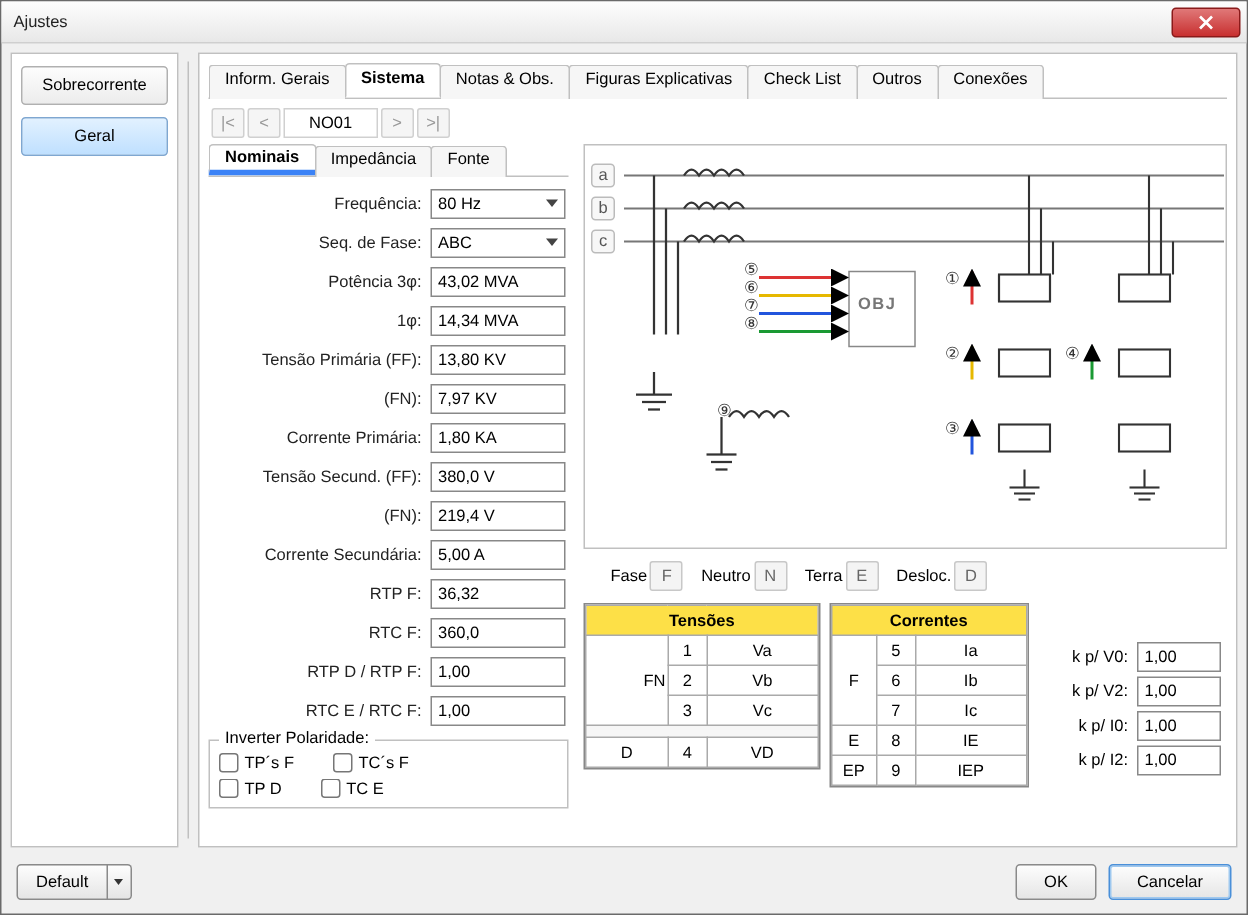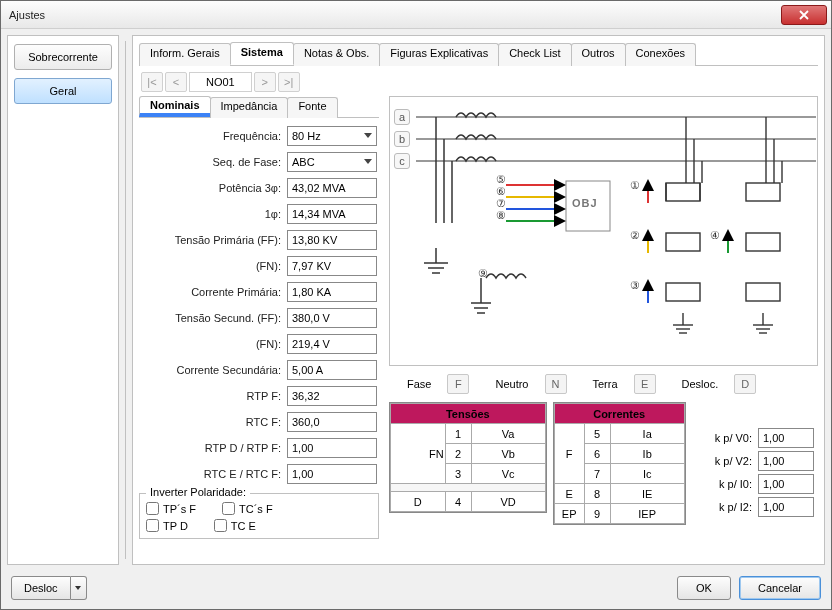--- a/index.html
+++ b/index.html
@@ -32,28 +32,28 @@
   .finput, .fselect { width: 90px; height: 20px; border: 1px solid #888; background: #fff; padding: 1px 4px; }
   .fselect { display: flex; align-items: center; justify-content: space-between; cursor: pointer; }
   .fselect .caret { width:0; height:0; border-left:4px solid transparent; border-right:4px solid transparent; border-top:5px solid #444; }
   .fieldset { border: 1px solid #c0c0c0; margin-top: 4px; padding: 4px 6px 6px 6px; position: relative; }
   .fieldset .legend { position: absolute; top: -8px; left: 6px; background: #fff; padding: 0 4px; }
   .chkrow { display: flex; gap: 26px; margin-top: 4px; }
   .chk { display: flex; align-items: center; gap: 4px; }
   .chk input { margin:0; }
   .rightcol { flex: 1; display: flex; flex-direction: column; gap: 6px; }
   .diagram { border: 1px solid #c0c0c0; height: 270px; background: #fff; position: relative; padding: 6px; }
-  .legendrow { display: flex; align-items: center; gap: 16px; padding: 2px 8px; }
+  .legendrow { display: flex; align-items: center; gap: 2px; padding: 2px 8px; }
   .legendrow .ll { margin-left: 10px; }
   .lgbtn { width: 22px; height: 20px; border: 1px solid #c8c8c8; background: #f4f4f4; display:flex; align-items:center; justify-content:center; color:#666; border-radius:2px; }
   .bottomrow { display: flex; gap: 6px; align-items: flex-start; }
   .grid { border: 1px solid #888; }
   .grid table { border-collapse: collapse; }
   .grid th, .grid td { border: 1px solid #aaa; text-align: center; height: 20px; font-weight: normal; }
-  .grid th { background: #be185d; font-weight: bold; }
+  .grid th { background: #fde047; font-weight: bold; }
   .kcol { display: flex; flex-direction: column; gap: 3px; margin-left: auto; padding-right: 4px; margin-top: 26px; }
   .krow { display: flex; align-items: center; gap: 6px; }
   .krow .kl { width: 50px; text-align: right; }
   .krow input { width: 56px; height: 20px; border: 1px solid #888; padding: 1px 4px; }
   .footer { height: 38px; border-top: 0; display: flex; align-items: center; padding: 4px 10px 8px 10px; gap: 8px; }
   .footer .spacer { flex: 1; }
   .btn { height: 24px; padding: 0 18px; border: 1px solid #8a8a8a; background: linear-gradient(#fdfdfd,#e5e5e5); border-radius: 3px; cursor: pointer; display:flex; align-items:center; }
   .btn.highlight { border-color: #4a90d9; box-shadow: 0 0 0 1px #9ec8ef inset; }
   .defgroup { display:flex; }
   .defgroup .btn { border-radius: 3px 0 0 3px; padding: 0 12px; }
@@ -419,21 +419,21 @@
             </div>
           </div>
         </div>
       </div>
     </div>
   </div>
 
   <div class="footer">
     <div class="defgroup">
       <div class="btn">
-          <span>Desloc</span>
+          <span>Default</span>
         </div>
       <div class="drop">
           <span style="width:0;height:0;border-left:3px solid transparent;border-right:3px solid transparent;border-top:4px solid #333;"></span>
         </div>
     </div>
     <div class="spacer"></div>
     <div class="btn">
         <span>OK</span>
       </div>
     <div class="btn highlight">

